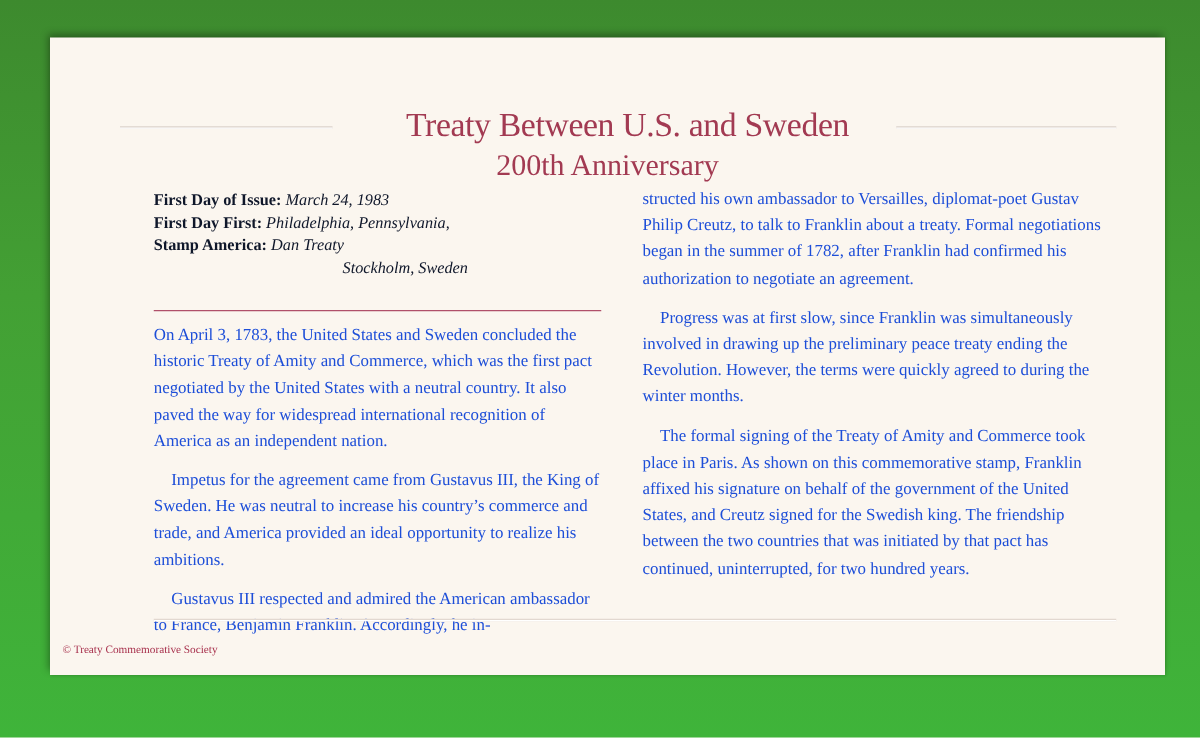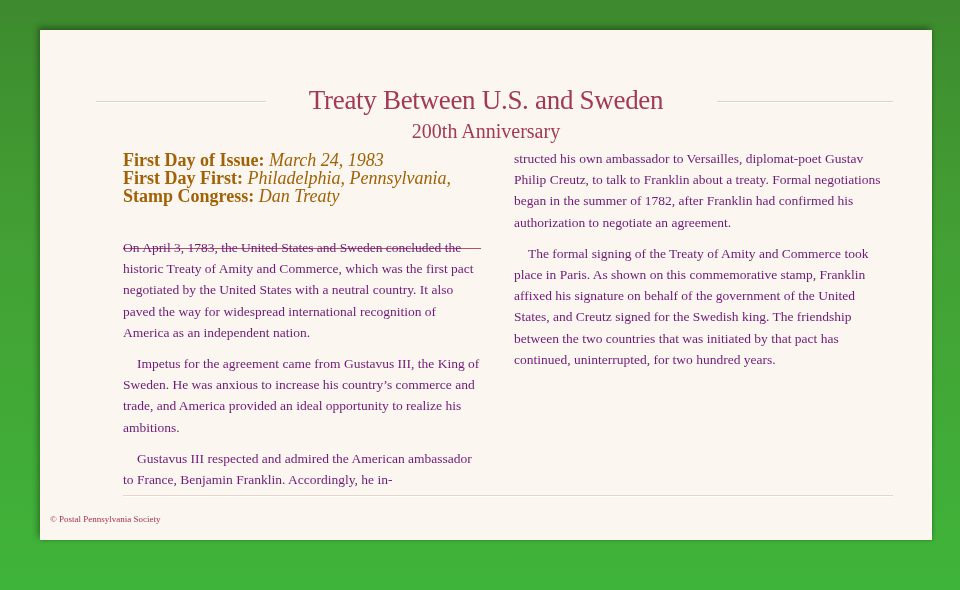--- a/index.html
+++ b/index.html
@@ -12,47 +12,47 @@
   .card {
     position: absolute; left: 40px; top: 30px; width: 892px; height: 510px;
     background: #fbf6ef;
     box-shadow: -2px -3px 6px rgba(0,0,0,0.35), 1px 1px 2px rgba(0,0,0,0.15);
   }
   .rule-faint {
     position: absolute; height: 1px; background: #dcd2cb;
     border-bottom: 1px solid #fff;
   }
   .title {
-    position: absolute; left: 0; width: 100%; top: 55px; text-align: center;
+    position: absolute; left: 16px; width: 100%; top: 55px; text-align: center;
     font-family: "Liberation Serif", serif; font-size: 27px; color: #a23a52;
     letter-spacing: -0.3px;
   }
   .subtitle {
     position: absolute; left: 0; width: 100%; top: 90px; text-align: center;
-    font-size: 20px; color: #a23a52;
+    font-size: 24px; color: #a23a52;
   }
   .meta {
     position: absolute; left: 83px; top: 121px; width: 358px;
-    font-size: 18px; line-height: 18px; color: #a16207;
+    font-size: 13px; line-height: 18px; color: #0f172a;
   }
   .meta b { font-weight: bold; }
   .meta i { font-style: italic; }
   .meta .indent1 { padding-left: 143px; }
   .meta .indent2 { padding-left: 151px; }
   .meta-rule {
     position: absolute; left: 83px; top: 218px; width: 358px; height: 1px;
     background: #b0506a;
   }
   .col {
-    position: absolute; font-size: 13.5px; line-height: 21.2px; color: #701a75;
+    position: absolute; font-size: 13.5px; line-height: 21.2px; color: #1d4ed8;
     text-align: left;
   }
   .col p { margin: 0 0 10px 0; text-indent: 0; }
   .col p.ind { text-indent: 14px; }
-  .col-left { left: 83px; top: 207px; width: 360px; }
+  .col-left { left: 83px; top: 227px; width: 360px; }
   .col-right { left: 474px; top: 118px; width: 372px; }
   .bottom-rule {
     position: absolute; left: 83px; top: 465px; width: 770px; height: 1px;
     background: #e2d8d0; border-bottom: 1px solid #fff;
   }
   .copyright {
     position: absolute; left: 10px; top: 484px; font-size: 9px; color: #a8324e;
   }
 </style>
 </head>
@@ -68,32 +68,36 @@
   <div class="meta">
     <div>
       <b>First Day of Issue:</b>
       <i>March 24, 1983</i>
     </div>
     <div>
       <b>First Day First:</b>
       <i>Philadelphia, Pennsylvania,</i>
     </div>
     <div>
-      <b>Stamp Congress:</b>
+      <b>Stamp America:</b>
       <i>Dan Treaty</i>
+    </div>
+    <div class="indent2">
+      <i>Stockholm, Sweden</i>
     </div>
   </div>
   <div class="meta-rule"></div>
 
   <div class="col col-left">
     <p>On April 3, 1783, the United States and Sweden concluded the historic Treaty of Amity and Commerce, which was the first pact negotiated by the United States with a neutral country. It also paved the way for widespread international recognition of America as an independent nation.</p>
-    <p class="ind">Impetus for the agreement came from Gustavus III, the King of Sweden. He was anxious to increase his country’s commerce and trade, and America provided an ideal opportunity to realize his ambitions.</p>
+    <p class="ind">Impetus for the agreement came from Gustavus III, the King of Sweden. He was neutral to increase his country’s commerce and trade, and America provided an ideal opportunity to realize his ambitions.</p>
     <p class="ind">Gustavus III respected and admired the American ambassador to France, Benjamin Franklin. Accordingly, he in-</p>
   </div>
 
   <div class="col col-right">
     <p>structed his own ambassador to Versailles, diplomat-poet Gustav Philip Creutz, to talk to Franklin about a treaty. Formal negotiations began in the summer of 1782, after Franklin had confirmed his authorization to negotiate an agreement.</p>
+    <p class="ind">Progress was at first slow, since Franklin was simultaneously involved in drawing up the preliminary peace treaty ending the Revolution. However, the terms were quickly agreed to during the winter months.</p>
     <p class="ind">The formal signing of the Treaty of Amity and Commerce took place in Paris. As shown on this commemorative stamp, Franklin affixed his signature on behalf of the government of the United States, and Creutz signed for the Swedish king. The friendship between the two countries that was initiated by that pact has continued, uninterrupted, for two hundred years.</p>
   </div>
 
   <div class="bottom-rule"></div>
-  <div class="copyright">© Postal Pennsylvania Society</div>
+  <div class="copyright">© Treaty Commemorative Society</div>
 </div>
 
 </body></html>

